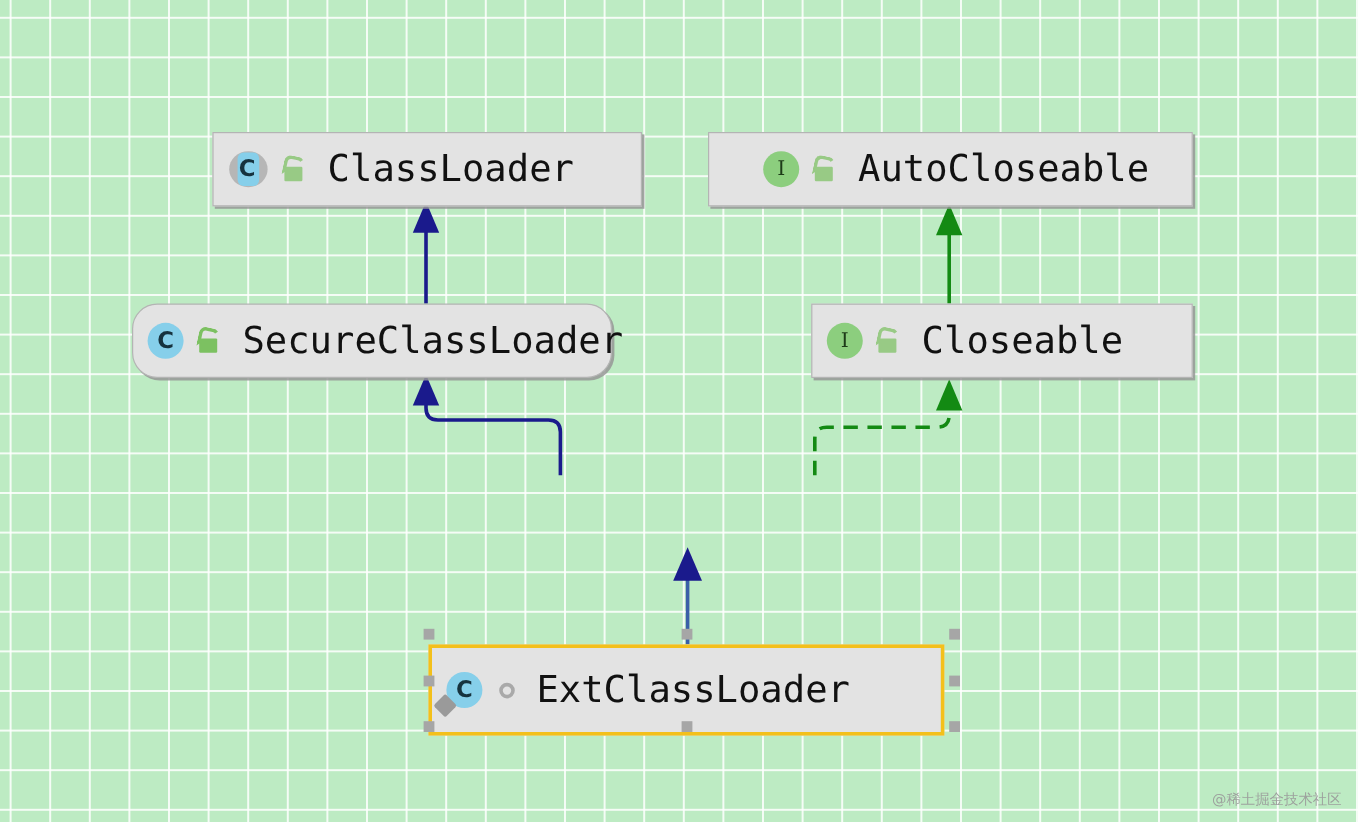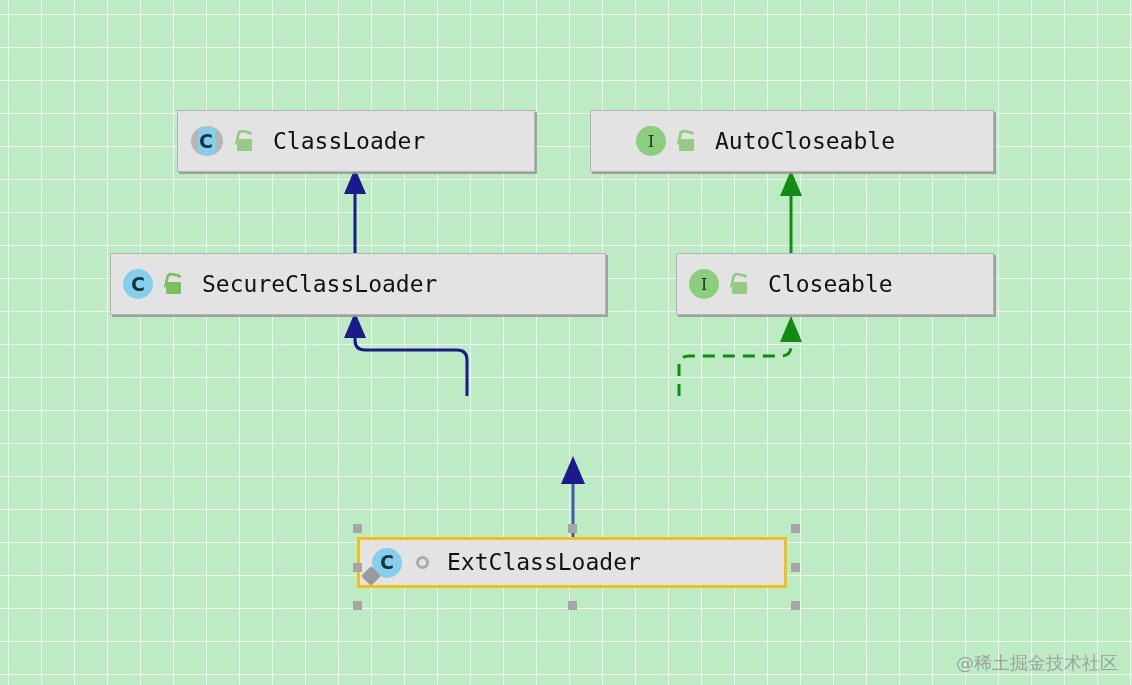--- a/index.html
+++ b/index.html
@@ -38,21 +38,21 @@
     box-shadow: 2px 2px 0 0 rgba(150,150,150,0.85);
     padding: 0 16px 0 12px;
   }
   .node.selected {
     border: 3px solid #f3c01b;
     box-shadow: none;
     background: #e3e3e3;
   }
   .node .label {
     font-family: "DejaVu Sans Mono", monospace;
-    font-size: 23px;
+    font-size: 31px;
     letter-spacing: 0px;
     color: #111111;
     white-space: nowrap;
     line-height: 1;
   }
   .icons {
     display: flex;
     align-items: center;
     flex: 0 0 auto;
   }
@@ -169,21 +169,21 @@
   .handle {
     position: absolute;
     width: 9px; height: 9px;
     background: #a6a6a6;
   }
   .watermark {
     position: absolute;
     right: 14px;
     bottom: 10px;
     font-family: "DejaVu Sans", sans-serif;
-    font-size: 18px;
+    font-size: 12px;
     color: #9a9a9a;
     opacity: 0.9;
     white-space: nowrap;
   }
 </style>
 </head>
 <body>
 
 <div id="canvas">
 
@@ -236,21 +236,21 @@
       <div class="ic-interface"></div>
       <div class="ic-lock dim">
         <span class="shackle"></span>
           <span class="body"></span>
       </div>
     </div>
     <div class="gap"></div>
     <div class="label">AutoCloseable</div>
   </div>
 
-  <div class="node" style="left:110px; top:253px; width:496px; height:62px;">
+  <div class="node" style="left:110px; top:253px; width:400px; height:62px;border-radius:21px;">
     <div class="icons">
       <div class="ic-class"></div>
       <div class="ic-lock">
         <span class="shackle"></span>
           <span class="body"></span>
       </div>
     </div>
     <div class="gap"></div>
     <div class="label">SecureClassLoader</div>
   </div>
@@ -261,21 +261,21 @@
       <div class="ic-lock dim">
         <span class="shackle"></span>
           <span class="body"></span>
       </div>
     </div>
     <div class="gap"></div>
     <div class="label">Closeable</div>
   </div>
 
 
-  <div class="node selected" style="left:357px; top:537px; width:430px; height:51px;">
+  <div class="node selected" style="left:357px; top:537px; width:430px; height:76px;">
     <div class="icons">
       <div class="ic-class">
         <span class="ic-inner-badge"></span>
       </div>
       <div class="ic-default"></div>
     </div>
     <div class="gap"></div>
     <div class="label">ExtClassLoader</div>
   </div>
 

